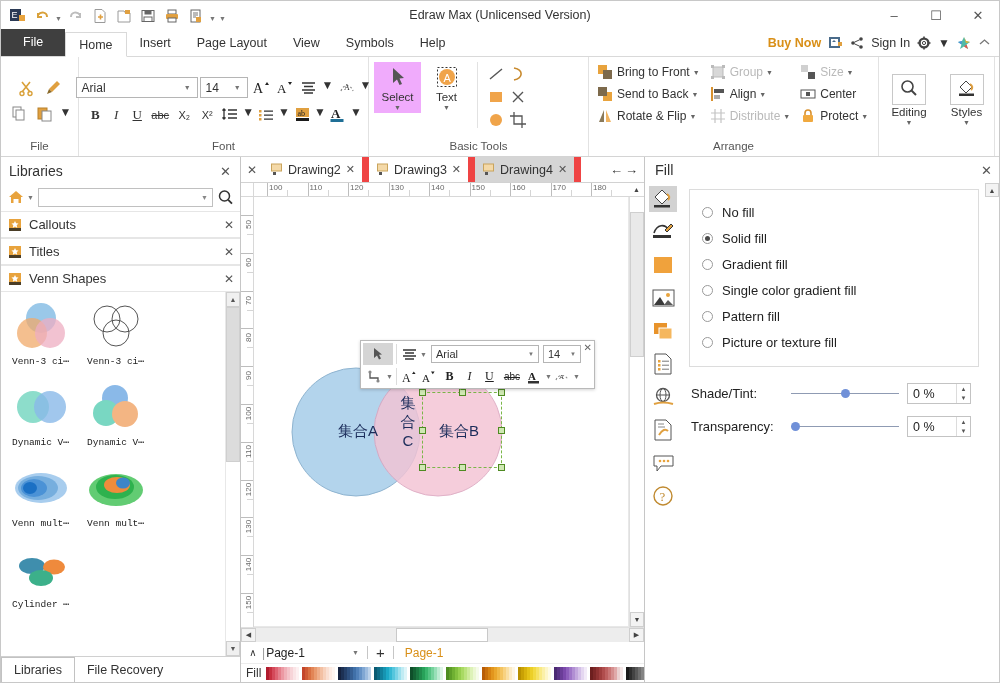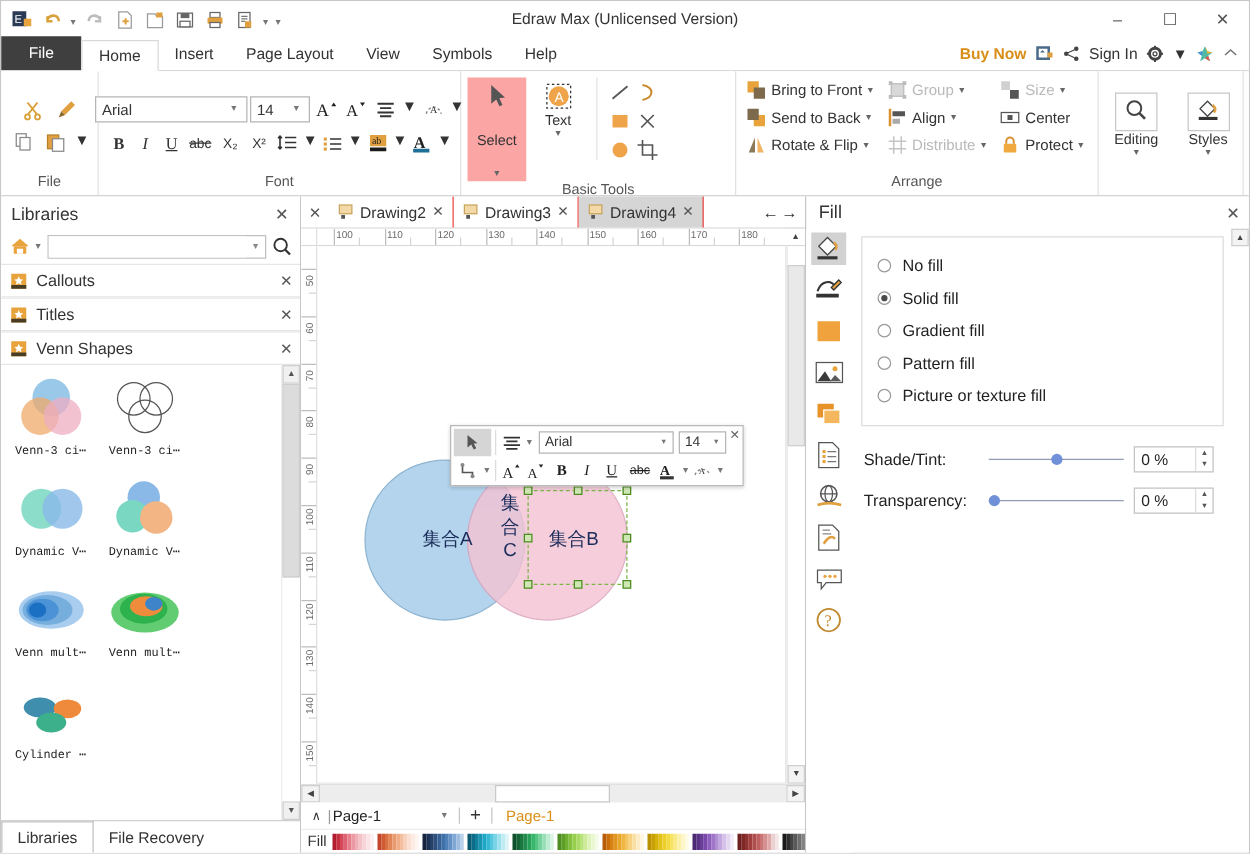--- a/index.html
+++ b/index.html
@@ -45,21 +45,21 @@
   
   .ribbon { flex:0 0 99px; background:#fff; display:flex; position:relative;
             border-bottom:1px solid #d4d4d4; }
   .rgroup { display:flex; flex-direction:column; position:relative;
             border-right:1px solid #e2e2e2; height:99px; }
   .rgroup-body { flex:1; display:flex; align-items:center; padding:3px 5px 0 5px; }
   .rgroup-title { height:17px; line-height:15px; text-align:center; font-size:11.5px;
                   color:#555; position:relative; }
   .bigbtn { display:flex; flex-direction:column; align-items:center; justify-content:center;
             width:47px; cursor:pointer; padding:2px 0; }
-  .bigbtn.sel { background:#fca5a5;gap:16px; }
+  .bigbtn.sel { background:#f0abfc; }
   .bigbtn .lbl { font-size:11.5px; color:#333; margin-top:1px; }
   .bigbtn .dd { font-size:7px; color:#666; line-height:7px; margin-top:1px; }
   .smbtn { display:flex; align-items:center; cursor:pointer; padding:1px 3px;
            font-size:12px; color:#333; white-space:nowrap; }
   .smbtn.dim { color:#b9b9b9; }
   .smbtn .ddc { font-size:7px; color:#666; margin-left:3px; }
   .iconbtn { width:22px; height:22px; display:flex; align-items:center; justify-content:center;
              cursor:pointer; }
 
   
@@ -113,21 +113,21 @@
           cursor:pointer; }
   .ltab.active { border:1px solid #c2c2c2; border-bottom:none; background:#fff; }
 
   
   .canvaswrap { flex:1; display:flex; flex-direction:column; min-width:0; background:#fff; }
   .doctabs { height:26px; flex:0 0 26px; display:flex; align-items:stretch; background:#fff;
              border-bottom:1px solid #d2d2d2; }
   .doctabs .closeall { width:22px; display:flex; align-items:center; justify-content:center;
                        cursor:pointer; color:#555; font-size:12px; }
   .dtab { display:flex; align-items:center; gap:5px; padding:0 7px; font-size:12.5px;
-          color:#333; cursor:pointer; border-right:1px solid #ef4444; }
+          color:#333; cursor:pointer; border-right:7px solid #ef4444; }
   .dtab.active { background:#d5d5d5; }
   .dtab .x { font-size:11px; color:#555; cursor:pointer; }
   .doctabs .navarrows { margin-left:auto; display:flex; align-items:center; gap:2px;
                         padding:0 6px; color:#333; font-size:13px; cursor:pointer; }
 
   .rulerrow { height:14px; flex:0 0 14px; display:flex; background:#fff; }
   .corner { width:13px; flex:0 0 13px; border-right:1px solid #d8d8d8;
             border-bottom:1px solid #d8d8d8; background:#fff; }
   .hruler { flex:1; position:relative; border-bottom:1px solid #d8d8d8; overflow:hidden;
             background:#fff; }
@@ -1315,20 +1315,24 @@
             <div class="radiorow">
               <span class="radio on"></span>
               <span>Solid fill</span>
             </div>
             <div class="radiorow">
               <span class="radio"></span>
               <span>Gradient fill</span>
             </div>
             <div class="radiorow">
               <span class="radio"></span>
+              <span>Single color gradient fill</span>
+            </div>
+            <div class="radiorow">
+              <span class="radio"></span>
               <span>Pattern fill</span>
             </div>
             <div class="radiorow">
               <span class="radio"></span>
               <span>Picture or texture fill</span>
             </div>
           </div>
 
           <div style="padding:10px 8px 0 2px">
             <div class="proprow">

